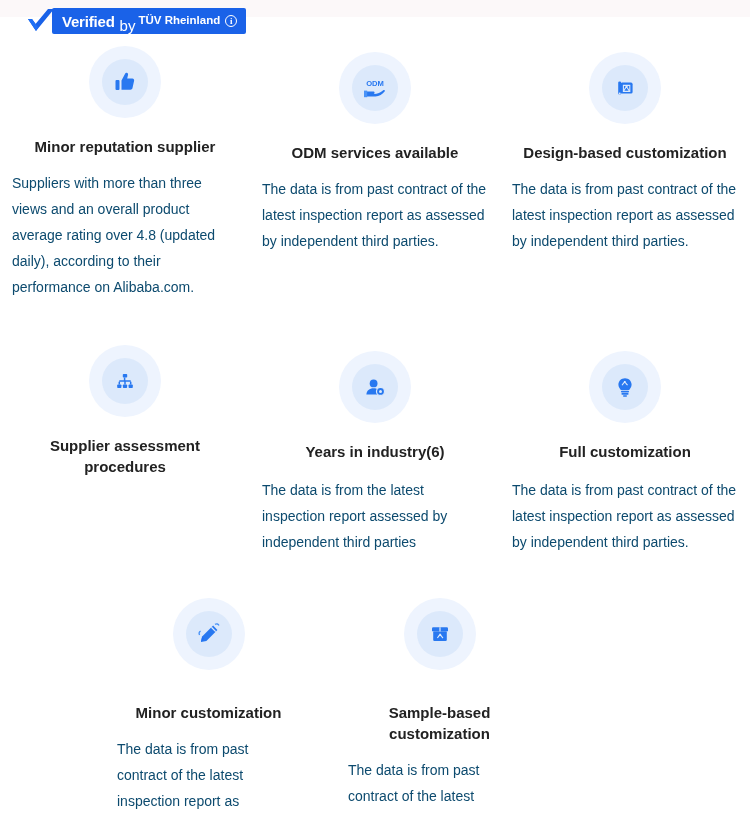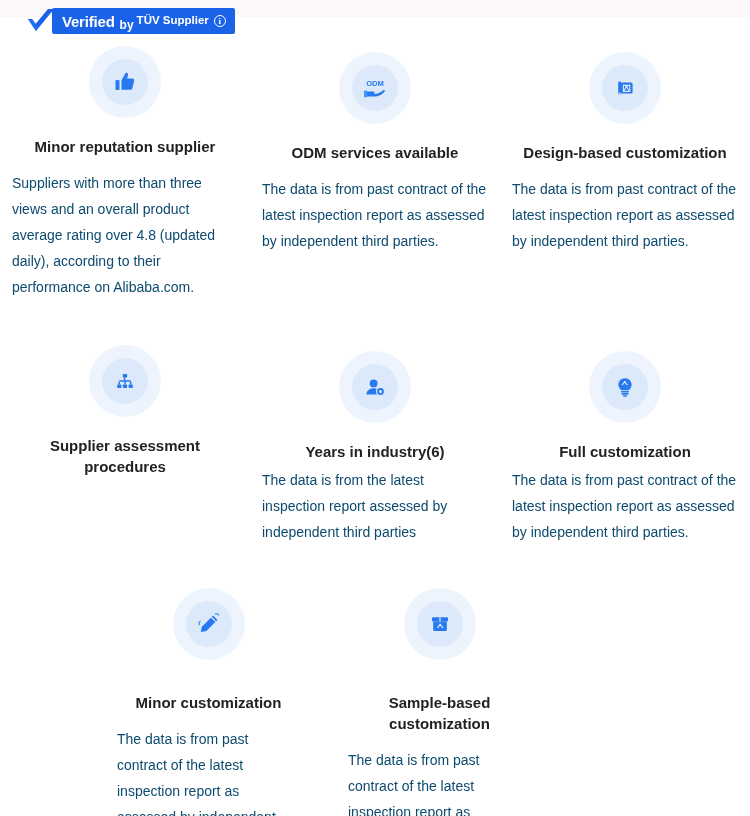--- a/index.html
+++ b/index.html
@@ -58,22 +58,22 @@
     white-space: nowrap;
     justify-content: flex-end;
   }
   .badge-verified {
     font-size: 15px;
     font-weight: bold;
     letter-spacing: -0.2px;
     line-height: 1;
   }
   .badge-by {
-    font-size: 12px;
-    font-weight: bold;
+    font-size: 15px;
+    font-weight: normal;
     margin-left: 5px;
     line-height: 1;
     margin-top: 8px;
   }
   .badge-brand {
     font-size: 11.5px;
     font-weight: bold;
     margin-left: 3px;
     line-height: 1;
   }
@@ -147,21 +147,21 @@
     margin-top: 14px;
     max-width: 232px;
   }
 
   
   .row-1 { margin-top: 0; }
   .row-2 { margin-top: 44px; }
   .row-3 { margin-top: 42px; }
 
   .row-2 .card-title { }
-  .row-2 .card-desc  { margin-top: 6px; }
+  .row-2 .card-desc  { margin-top: 16px; }
   .row-3 .card-title { margin-top: 32px; }
   .row-3 .card-desc  { margin-top: 14px; }
 
   
   .nudge-down-6 { padding-top: 6px; }
 </style>
 </head>
 <body>
 
 <div id="page">
@@ -171,21 +171,21 @@
   <div class="badge-wrap">
     <div class="badge-check">
       <svg width="30" height="26" viewBox="0 0 30 26">
         <path d="M2 11 L10 23 L28 1 L22 1 L9.5 16 L6 11 Z" fill="#1a62e8"></path>
         <path d="M2 11 L10 23 L12 19 L6 11 Z" fill="#1f6ff5"></path>
       </svg>
     </div>
     <div class="badge-pill">
       <span class="badge-verified">Verified</span>
       <span class="badge-by">by</span>
-      <span class="badge-brand">TÜV Supplier</span>
+      <span class="badge-brand">TÜV Rheinland</span>
       <span class="badge-info">i</span>
     </div>
   </div>
 
   <div class="grid">
 
     <div class="row row-1">
 
       <div class="cell">
         <div class="medallion">

